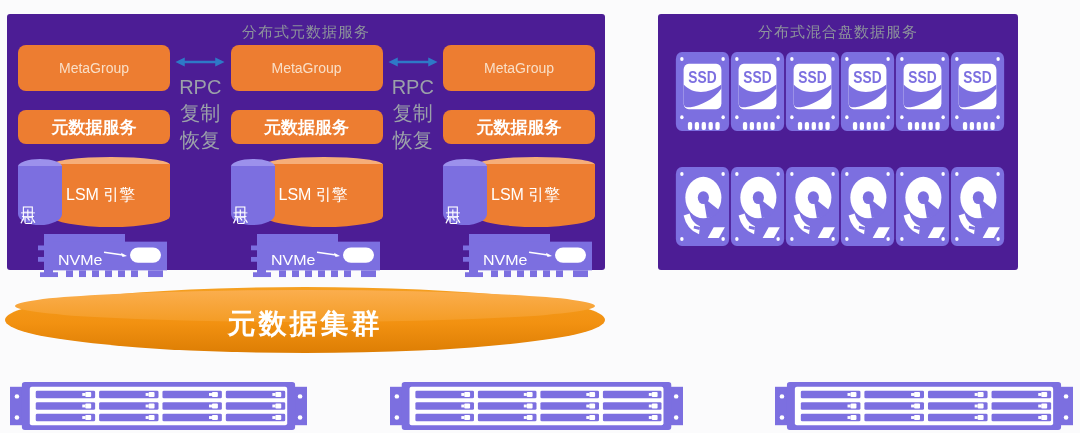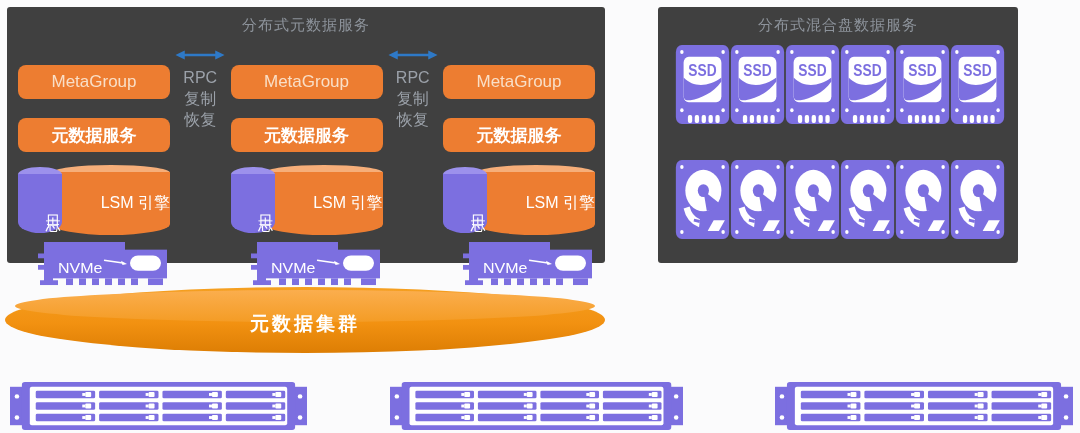--- a/index.html
+++ b/index.html
@@ -1,70 +1,70 @@
 <!DOCTYPE html>
 <html><head>
 <meta charset="utf-8">
 <style>
   * { margin:0; padding:0; box-sizing:border-box; }
   body { font-family:"Liberation Sans", sans-serif; background:#ffffff; }
   #stage { position:relative; width:1080px; height:433px; background:#fbfbfc; overflow:hidden; }
 
   
-  .panel { position:absolute; top:7px; height:256px; background:#404040; border-radius:3px; }
+  .panel { position:absolute; top:14px; height:256px; background:#4c1d95; border-radius:3px; }
   .panel-left  { left:7px;   width:598px; }
   .panel-right { left:658px; width:360px; }
   .panel-title { position:absolute; top:9px; left:0; right:0; text-align:center;
                  font-size:15px; color:#8d939b; letter-spacing:1px; }
 
   
   .columns { position:absolute; top:31px; left:11px; right:10px;
              display:flex; justify-content:space-between; }
   .col { width:152px; display:flex; flex-direction:column; }
   .box { border-radius:8px; background:#ed7d31; display:flex;
          align-items:center; justify-content:center; }
-  .box-group   { height:34px; color:#f9dfc7; font-size:17px;margin-top:27px; }
+  .box-group   { height:46px; color:#f9dfc7; font-size:14px; }
   .box-service { height:34px; margin-top:19px; color:#ffffff; font-size:17px; font-weight:bold; }
 
   
   .cyl-row { position:relative; height:70px; margin-top:13px; }
   .cyl { position:absolute; }
   .c-top  { position:absolute; left:0; right:0; top:0; height:15px; border-radius:50%; }
   .c-body { position:absolute; left:0; right:0; top:7px; bottom:0;
             border-radius:0 0 50% 50% / 0 0 11px 11px;
-            display:flex; align-items:center; justify-content:flex-end; }
+            display:flex; align-items:center; justify-content:flex-start; }
   .cyl-log { left:0; top:2px; width:44px; height:66px; z-index:2; }
   .cyl-log .c-top  { background:#9c91ec; }
   .cyl-log .c-body { background:#7c6fe0; }
   .cyl-log .c-label { color:#fff; font-size:15px; writing-mode:vertical-rl;
                       text-orientation:upright; letter-spacing:2px; padding-top:2px; }
   .cyl-lsm { left:34px; top:0; width:118px; height:70px; z-index:1; }
   .cyl-lsm .c-top  { background:#f6ae79; }
   .cyl-lsm .c-body { background:#ed7d31; }
   .cyl-lsm .c-label { color:#fff; font-size:16px; padding-left:14px; }
 
   .nvme-svg { display:block; margin-top:7px; width:152px; height:44px; }
 
   
   .connector { width:50px; display:flex; flex-direction:column; align-items:center; }
   .arrow-svg { width:50px; height:10px; margin-top:12px; }
-  .rpc { margin-top:7px; font-size:16px; color:#9ba1a9; line-height:1.32; text-align:center; }
+  .rpc { margin-top:7px; font-size:20px; color:#9ba1a9; line-height:1.32; text-align:center; }
 
   
   .drive-row { position:absolute; left:17px; right:13px; display:flex; justify-content:space-between; }
   .row-ssd { top:37px; }
   .row-hdd { top:152px; }
   .drive-svg { width:63px; height:81px; }
 
   
   .pool { position:absolute; top:287px; height:66px; border-radius:50%;
           display:flex; align-items:center; justify-content:center; }
   .pool::before { content:""; position:absolute; left:10px; right:10px; top:3px;
                   height:32px; border-radius:50%; }
-  .pool-label { position:relative; z-index:2; color:#ffffff; font-size:19px;
+  .pool-label { position:relative; z-index:2; color:#ffffff; font-size:28px;
                 font-weight:bold; letter-spacing:3px; padding-top:8px; }
   .pool-orange { left:5px; width:600px;
                  background:linear-gradient(180deg,#f5a021 0%,#f29111 55%,#dd7e04 100%); }
   .pool-orange::before { background:linear-gradient(180deg,#fbae4e 0%,#f49c25 100%); }
   .pool-purple { left:655px; width:425px;
                  background:linear-gradient(180deg,#8a7ce8 0%,#7a69e0 55%,#6554cb 100%); }
   .pool-purple::before { background:linear-gradient(180deg,#a79af0 0%,#8a7be8 100%); }
 
   
   .rack-svg { position:absolute; top:382px; height:48px; }

